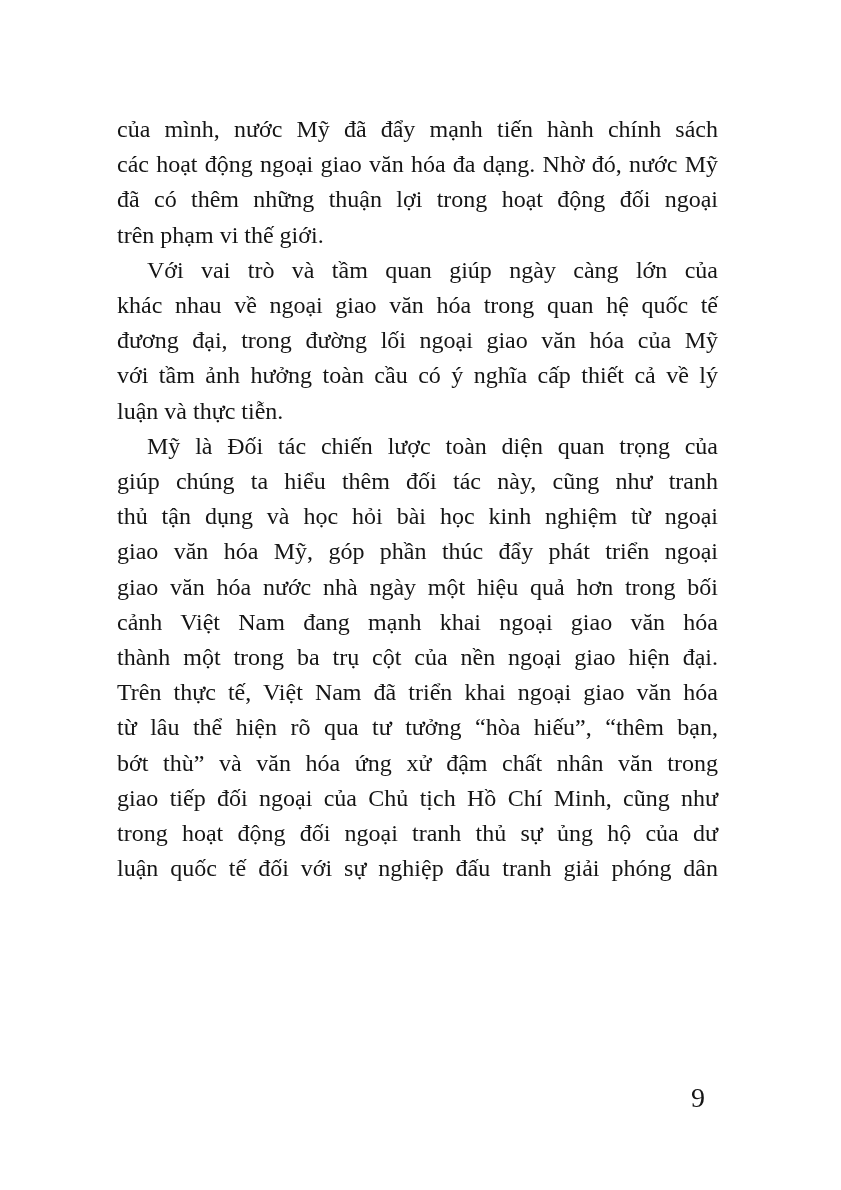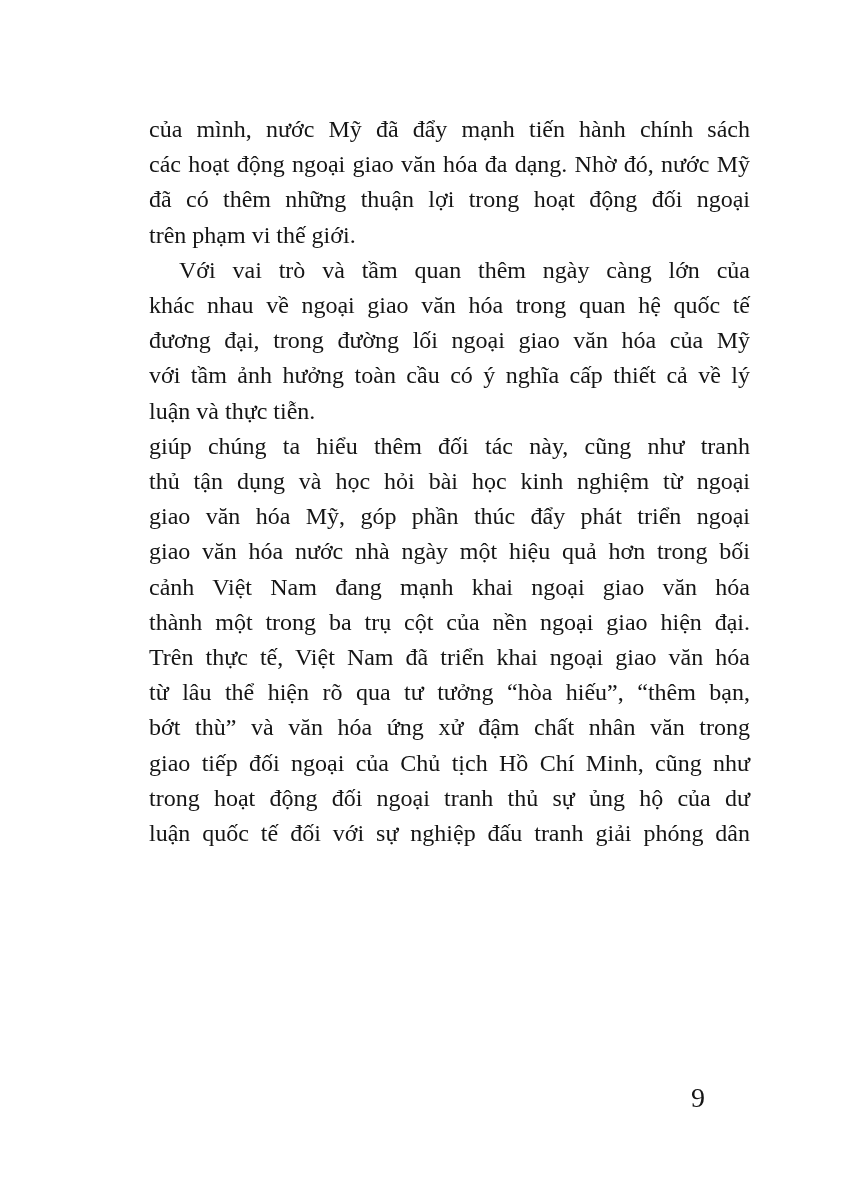--- a/index.html
+++ b/index.html
@@ -16,21 +16,20 @@
     font-family: "Liberation Serif", "DejaVu Serif", serif;
     color: #151515;
   }
   .text-block {
     position: absolute;
     left: 117px;
     top: 112px;
     width: 601px;
     font-size: 24px;
     line-height: 35.2px;
-    margin-left: 32px;
     -webkit-font-smoothing: antialiased;
   }
   .para {
     margin: 0;
     padding: 0;
   }
   .line {
     text-align: justify;
     text-align-last: justify;
     white-space: normal;
@@ -60,28 +59,29 @@
   <div class="text-block">
 
     <div class="para">
       <div class="line">của mình, nước Mỹ đã đẩy mạnh tiến hành chính sách</div>
       <div class="line">các hoạt động ngoại giao văn hóa đa dạng. Nhờ đó, nước Mỹ</div>
       <div class="line">đã có thêm những thuận lợi trong hoạt động đối ngoại</div>
       <div class="line para-end">trên phạm vi thế giới.</div>
     </div>
 
     <div class="para">
-      <div class="line indent">Với vai trò và tầm quan thêm ngày càng lớn của</div>
+      <div class="line indent">Với vai trò và tầm quan giúp ngày càng lớn của</div>
       <div class="line">khác nhau về ngoại giao văn hóa trong quan hệ quốc tế</div>
       <div class="line">đương đại, trong đường lối ngoại giao văn hóa của Mỹ</div>
       <div class="line">với tầm ảnh hưởng toàn cầu có ý nghĩa cấp thiết cả về lý</div>
       <div class="line para-end">luận và thực tiễn.</div>
     </div>
 
     <div class="para">
+      <div class="line indent">Mỹ là Đối tác chiến lược toàn diện quan trọng của</div>
       <div class="line">giúp chúng ta hiểu thêm đối tác này, cũng như tranh</div>
       <div class="line">thủ tận dụng và học hỏi bài học kinh nghiệm từ ngoại</div>
       <div class="line">giao văn hóa Mỹ, góp phần thúc đẩy phát triển ngoại</div>
       <div class="line">giao văn hóa nước nhà ngày một hiệu quả hơn trong bối</div>
       <div class="line">cảnh Việt Nam đang mạnh khai ngoại giao văn hóa</div>
       <div class="line">thành một trong ba trụ cột của nền ngoại giao hiện đại.</div>
       <div class="line">Trên thực tế, Việt Nam đã triển khai ngoại giao văn hóa</div>
       <div class="line">từ lâu thể hiện rõ qua tư tưởng “hòa hiếu”, “thêm bạn,</div>
       <div class="line">bớt thù” và văn hóa ứng xử đậm chất nhân văn trong</div>
       <div class="line">giao tiếp đối ngoại của Chủ tịch Hồ Chí Minh, cũng như</div>

